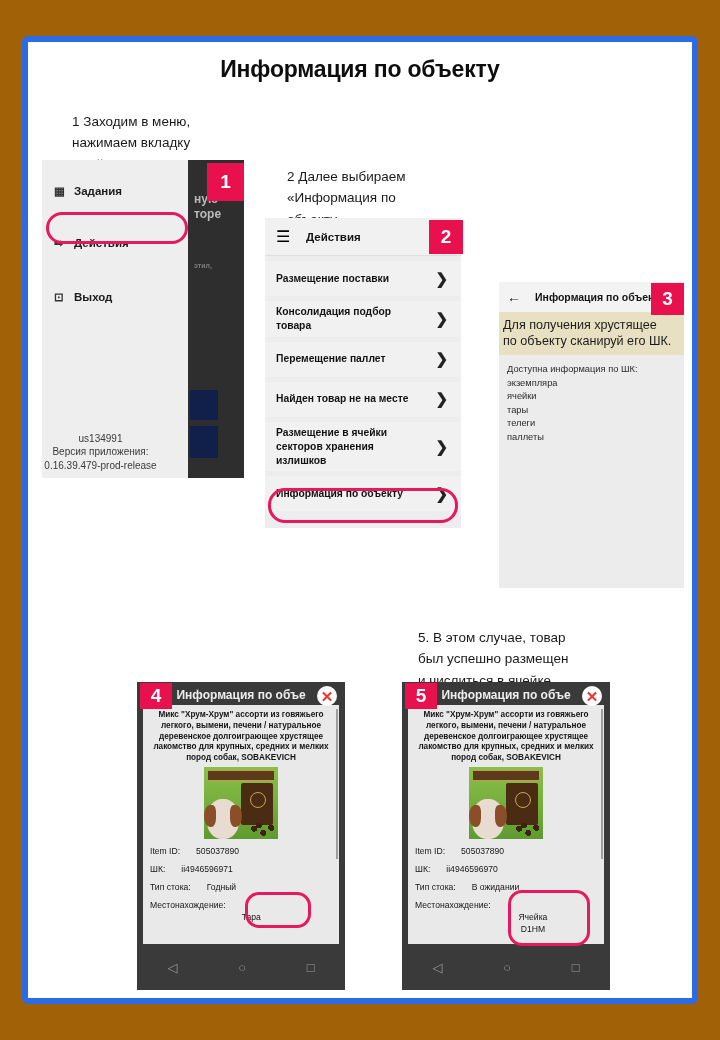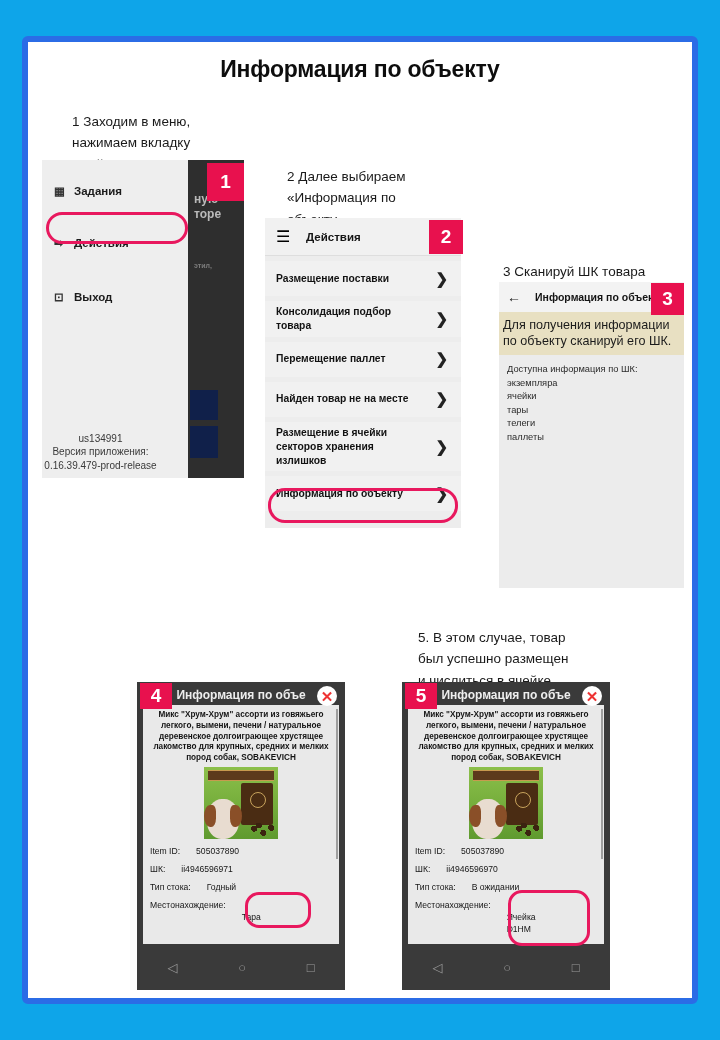--- a/index.html
+++ b/index.html
@@ -5,21 +5,21 @@
   * { box-sizing: border-box; margin: 0; padding: 0; }
   html, body {
     width: 720px; height: 1040px;
     background: #ffffff;
     font-family: "Liberation Sans", sans-serif;
     overflow: hidden;
   }
   .page {
     position: relative;
     width: 720px; height: 1040px;
-    background: #0ea5e9;
+    background: #a16207;
   }
   
   .frame {
     position: absolute;
     left: 22px; top: 36px;
     width: 676px; height: 968px;
     border: 6px solid #2b6ce6;
     border-radius: 6px;
     background: #ffffff;
   }
@@ -292,20 +292,21 @@
       radial-gradient(circle at 55% 70%, #3b2310 3px, transparent 3px),
       radial-gradient(circle at 85% 35%, #3b2310 3px, transparent 3px),
       radial-gradient(circle at 38% 15%, #3b2310 3px, transparent 3px);
   }
   .ph-field {
     display: flex;
     font-size: 8.6px;
     color: #161616;
     margin-top: 6px;
     line-height: 1.4;
+    text-align: center;
   }
   .ph-field .k { white-space: nowrap; }
   .ph-field .v { font-weight: normal; margin-left: 16px; white-space: pre-line; }
   .ph-scroll {
     position: absolute; right: 1px; top: 4px;
     width: 2px; height: 150px; background: #9e9e9e;
   }
   .ph-loc-hl {
     position: absolute;
     border: 3px solid #e8185e;
@@ -333,21 +334,20 @@
   <div class="frame"></div>
 
   <div class="main-title">Информация по объекту</div>
 
   <div class="caption" id="cap1">1 Заходим в меню,
 нажимаем вкладку
 «Действия»</div>
   <div class="caption" id="cap2">2 Далее выбираем
 «Информация по
 объекту»</div>
-  <div class="caption" id="cap3">3 Сканируй ШК товара</div>
   <div class="caption" id="cap5">5. В этом случае, товар
 был успешно размещен
 и числиться в ячейке</div>
 
   <div class="panel1">
     <div class="p1-bgtext" style="left:152px; top:32px;">ную
 торе</div>
     <div class="p1-bgtext" style="left:152px; top:102px; font-size:7px; color:#8d8d8d;">этил,</div>
     <div class="p1-blue" style="left:148px; top:230px; width:28px; height:30px;"></div>
     <div class="p1-blue" style="left:148px; top:266px; width:28px; height:32px;"></div>
@@ -405,21 +405,21 @@
     </div>
     <div class="p2-hl"></div>
   </div>
   <div class="badge" style="left:429px; top:220px; width:34px; height:34px;">2</div>
 
   <div class="panel3">
     <div class="p3-appbar">
       <span class="back">←</span>
       <span class="ttl">Информация по объек</span>
     </div>
-    <div class="p3-note">Для получения информации
+    <div class="p3-note">Для получения хрустящее
 по объекту сканируй его ШК.</div>
     <div class="p3-list">Доступна информация по ШК:
 экземпляра
 ячейки
 тары
 телеги
 паллеты</div>
   </div>
   <div class="badge" style="left:651px; top:283px; width:33px; height:32px;">3</div>
 

